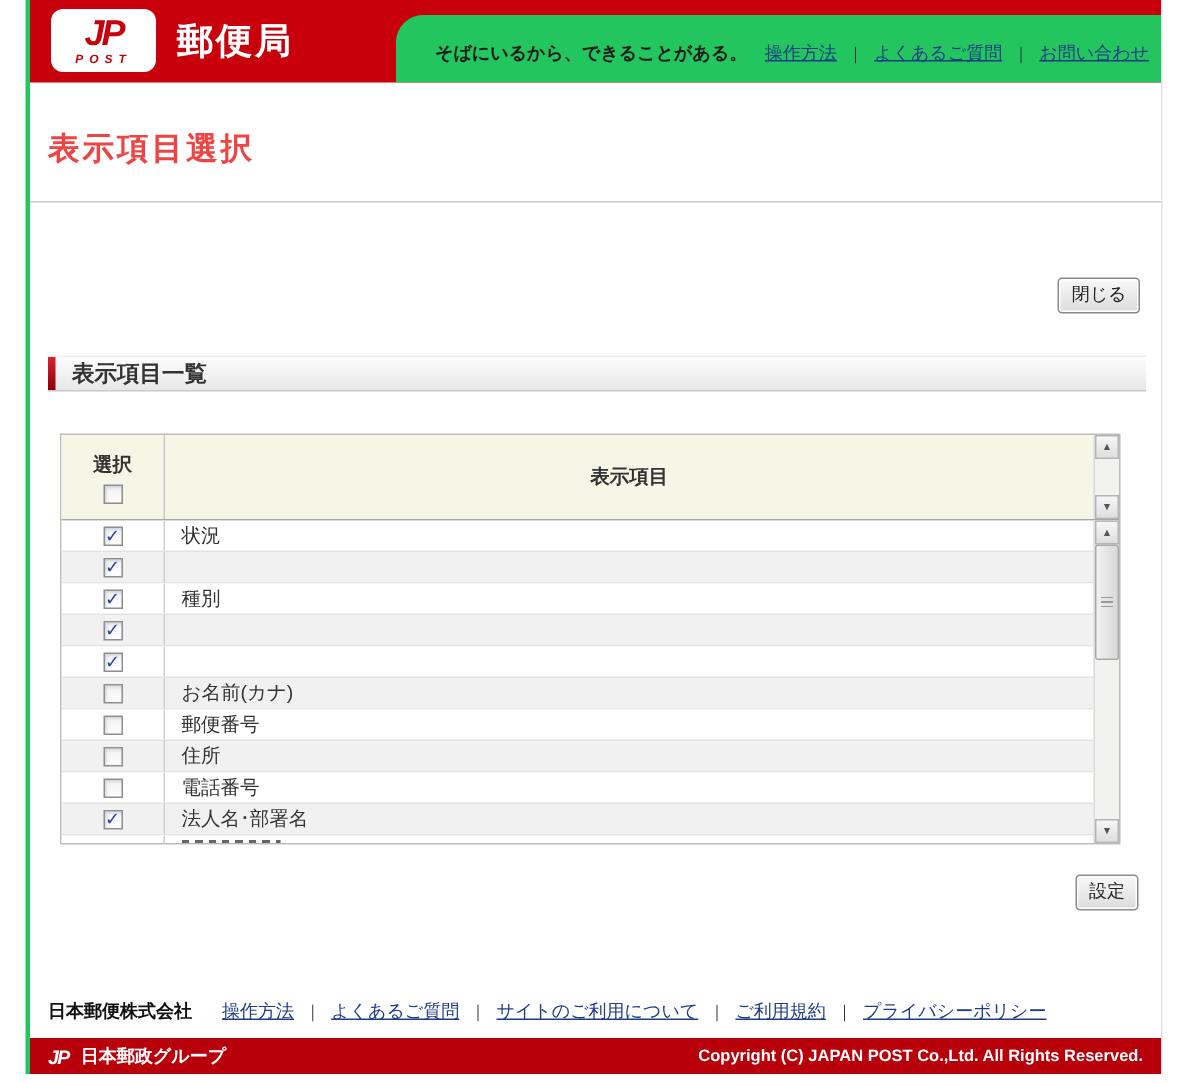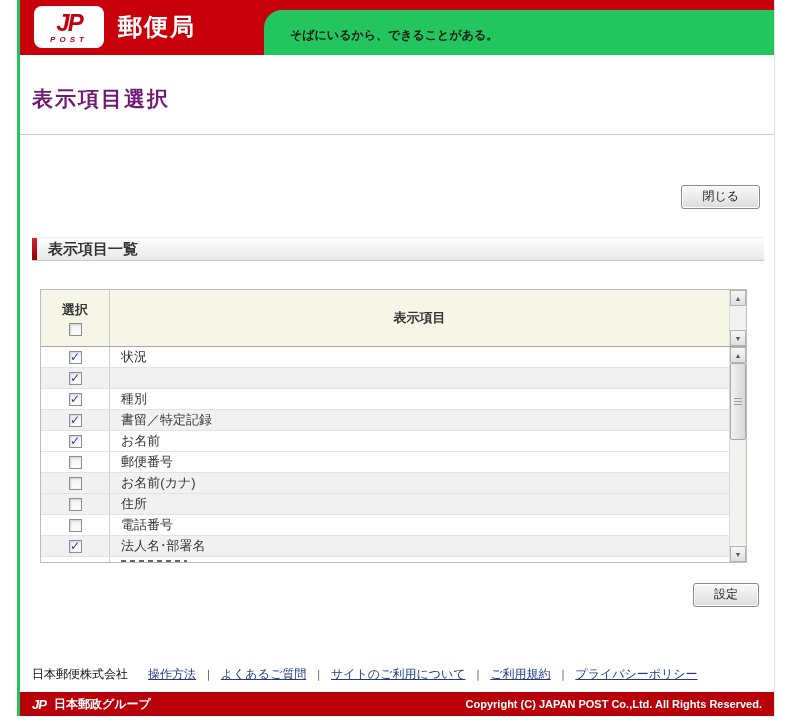--- a/index.html
+++ b/index.html
@@ -14,26 +14,26 @@
   .logo-post { color:#c7000b; font-weight:bold; font-style:italic; font-size:8px; letter-spacing:4px; margin-top:1px; }
   .brand { color:#fff; font-weight:bold; font-size:24px; margin-left:14px; letter-spacing:2px; }
   .white-notch { position:absolute; left:244px; right:0; top:10px; height:45px; background:#22c55e; border-top-left-radius:18px; display:flex; align-items:center; justify-content:space-between; padding:6px 8px 0 26px; }
   .tagline { font-size:12px; font-weight:bold; color:#1a1a1a; }
   .hlinks { font-size:12px; white-space:nowrap; }
   .lnk { color:#1f3c87; text-decoration:underline; cursor:pointer; }
   .sep { color:#333; margin:0 7px; font-size:11px; }
 
   
   .title-area { height:80px; border-bottom:1px solid #cccccc; padding:30px 0 0 12px; }
-  .page-title { color:#701a75; font-size:21px; font-weight:bold; letter-spacing:2px; }
+  .page-title { color:#ef4444; font-size:21px; font-weight:bold; letter-spacing:2px; }
 
   
   .content { height:557px; }
   .close-row { margin-top:50px; text-align:right; padding-right:14px; height:22px; }
-  .btn { display:inline-block; font-size:12px; color:#222; background:linear-gradient(#f9f9f9,#dcdcdc); border:1px solid #8a8a8a; border-radius:3px; padding:2px 20px 3px; box-shadow:inset 0 0 0 1px #fff; cursor:pointer; font-family:Liberation Mono, monospace; }
+  .btn { display:inline-block; font-size:12px; color:#222; background:linear-gradient(#f9f9f9,#dcdcdc); border:1px solid #8a8a8a; border-radius:3px; padding:2px 8px 3px; box-shadow:inset 0 0 0 1px #fff; cursor:pointer; font-family:Liberation Mono, monospace; }
   .section-head { margin:30px 10px 0 12px; height:24px; background:linear-gradient(#fdfdfd,#e8e8e8); border-top:1px solid #eee; border-bottom:1px solid #c9c9c9; display:flex; align-items:center;font-weight:bold; }
   .section-bar { width:5px; height:100%; background:linear-gradient(#d8232f,#8d000a); margin-right:11px; }
   .section-title { font-size:15px; color:#333; }
 
   
   .table { margin:28px 0 0 20px; width:707px; border:1px solid #bdbdbd; }
   .thead { display:flex; height:57px; background:#f6f6e7; border-bottom:1px solid #a6a6a6; }
   .th-sel { width:69px; border-right:1px solid #c9c9c9; display:flex; flex-direction:column; align-items:center; justify-content:center; gap:4px; font-size:13px; font-weight:bold; color:#333; }
   .th-item { flex:1; display:flex; align-items:center; justify-content:center; font-size:13px; font-weight:bold; color:#333; }
   .tbody-wrap { display:flex; height:215px; }
@@ -53,21 +53,21 @@
   .sb { width:17px; background:#f2f2f0; display:flex; flex-direction:column; border-left:1px solid #d9d9d9; }
   .sb-btn { height:16px; background:linear-gradient(#f7f7f7,#dedede); border:1px solid #b5b5b5; color:#555; font-size:7px; display:flex; align-items:center; justify-content:center; cursor:pointer; }
   .sb-track { flex:1; }
   .sb-thumb { height:77px; margin:0; background:linear-gradient(90deg,#f2f2f2,#d8d8d8); border:1px solid #a8a8a8; border-radius:2px; display:flex; align-items:center; justify-content:center; cursor:grab; }
   .grip { width:8px; height:7px; background:repeating-linear-gradient(#9a9a9a 0 1px,transparent 1px 3px); }
 
   .submit-row { margin-top:20px; text-align:right; padding-right:15px; height:22px; }
 
   
   .footer-links { margin-top:60px; height:18px; display:flex; align-items:center; padding-left:12px; font-size:12px; }
-  .company { font-weight:normal; color:#111; margin-right:20px; }
+  .company { font-weight:bold; color:#111; margin-right:20px; }
   .footer-bar { position:absolute; left:0; right:0; bottom:0; height:24px; background:#b8000a; display:flex; align-items:center; justify-content:space-between; padding:0 12px; }
   .f-left { display:flex; align-items:center; }
   .f-logo { color:#fff; font-weight:bold; font-style:italic; font-size:13px; margin-right:8px; letter-spacing:-1px; }
   .f-group { color:#fff; font-weight:bold; font-size:12px; }
   .f-copy { color:#fff; font-weight:bold; font-size:11px; }
 </style>
 </head>
 <body>
 
 <div class="container">
@@ -75,20 +75,21 @@
   <div class="site-header">
     <div class="logo-wrap">
       <div class="logo-box">
         <span class="logo-jp">JP</span>
         <span class="logo-post">POST</span>
       </div>
       <span class="brand">郵便局</span>
     </div>
     <div class="white-notch">
       <span class="tagline">そばにいるから、できることがある。</span>
+      <span class="hlinks"><a class="lnk" href="#">操作方法</a><span class="sep">｜</span><a class="lnk" href="#">よくあるご質問</a><span class="sep">｜</span><a class="lnk" href="#">お問い合わせ</a></span>
     </div>
   </div>
 
   <div class="title-area">
     <h1 class="page-title">表示項目選択</h1>
   </div>
 
   <div class="content">
     <div class="close-row">
       <button class="btn">閉じる</button>
@@ -128,39 +129,37 @@
             <div class="trow">
               <div class="cell-sel">
                 <span class="cb on">✓</span>
               </div>
               <div class="cell-item">種別</div>
             </div>
             <div class="trow alt">
               <div class="cell-sel">
                 <span class="cb on">✓</span>
               </div>
-              <div class="cell-item">書留／特定記録</div>
-            </div>
-            <div class="trow">
-              <div class="cell-sel">
-                <span class="cb on">✓</span>
-              </div>
-              <div class="cell-item">お名前</div>
+            </div>
+            <div class="trow">
+              <div class="cell-sel">
+                <span class="cb on">✓</span>
+              </div>
+            </div>
+            <div class="trow alt">
+              <div class="cell-sel">
+                <span class="cb"></span>
+              </div>
+              <div class="cell-item">お名前(カナ)</div>
             </div>
             <div class="trow">
               <div class="cell-sel">
                 <span class="cb"></span>
               </div>
               <div class="cell-item">郵便番号</div>
-            </div>
-            <div class="trow alt">
-              <div class="cell-sel">
-                <span class="cb"></span>
-              </div>
-              <div class="cell-item">お名前(カナ)</div>
             </div>
             <div class="trow alt">
               <div class="cell-sel">
                 <span class="cb"></span>
               </div>
               <div class="cell-item">住所</div>
             </div>
             <div class="trow">
               <div class="cell-sel">
                 <span class="cb"></span>

